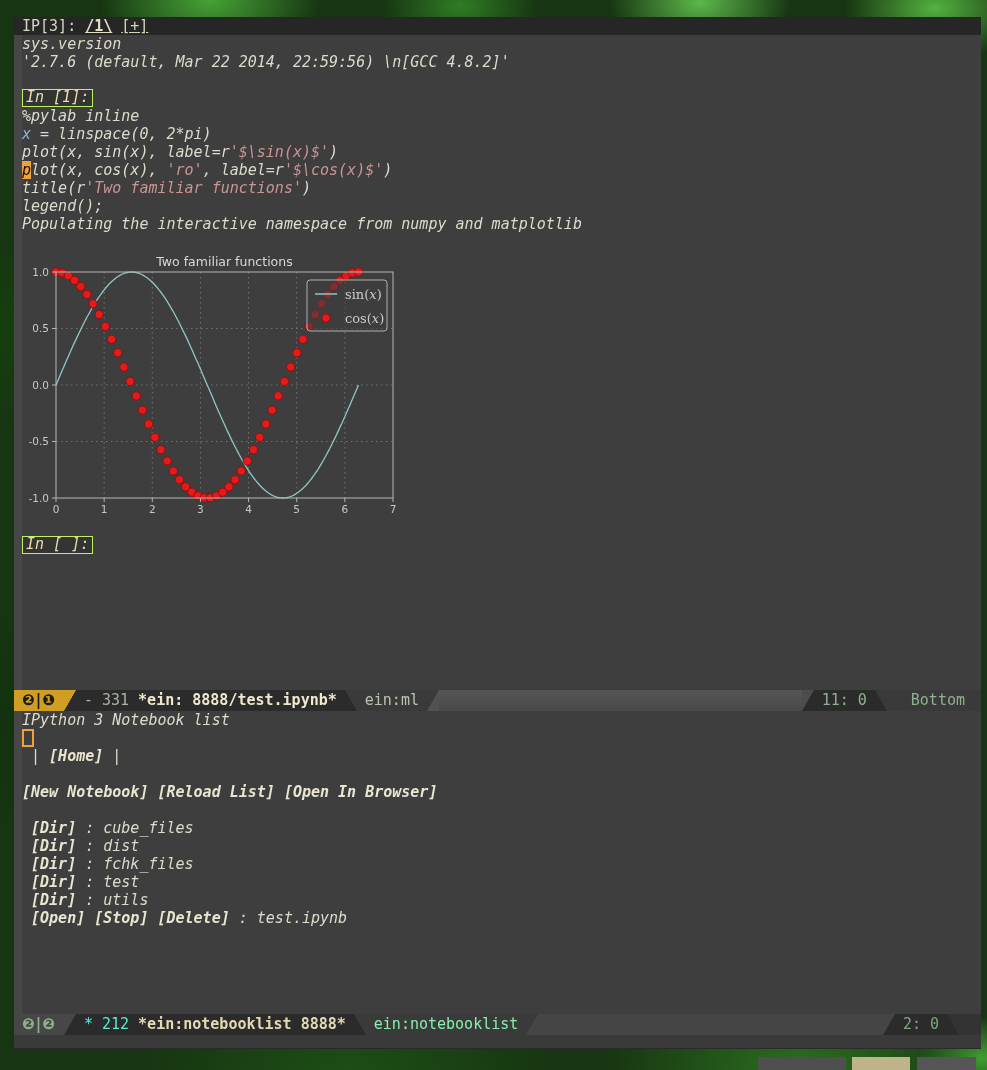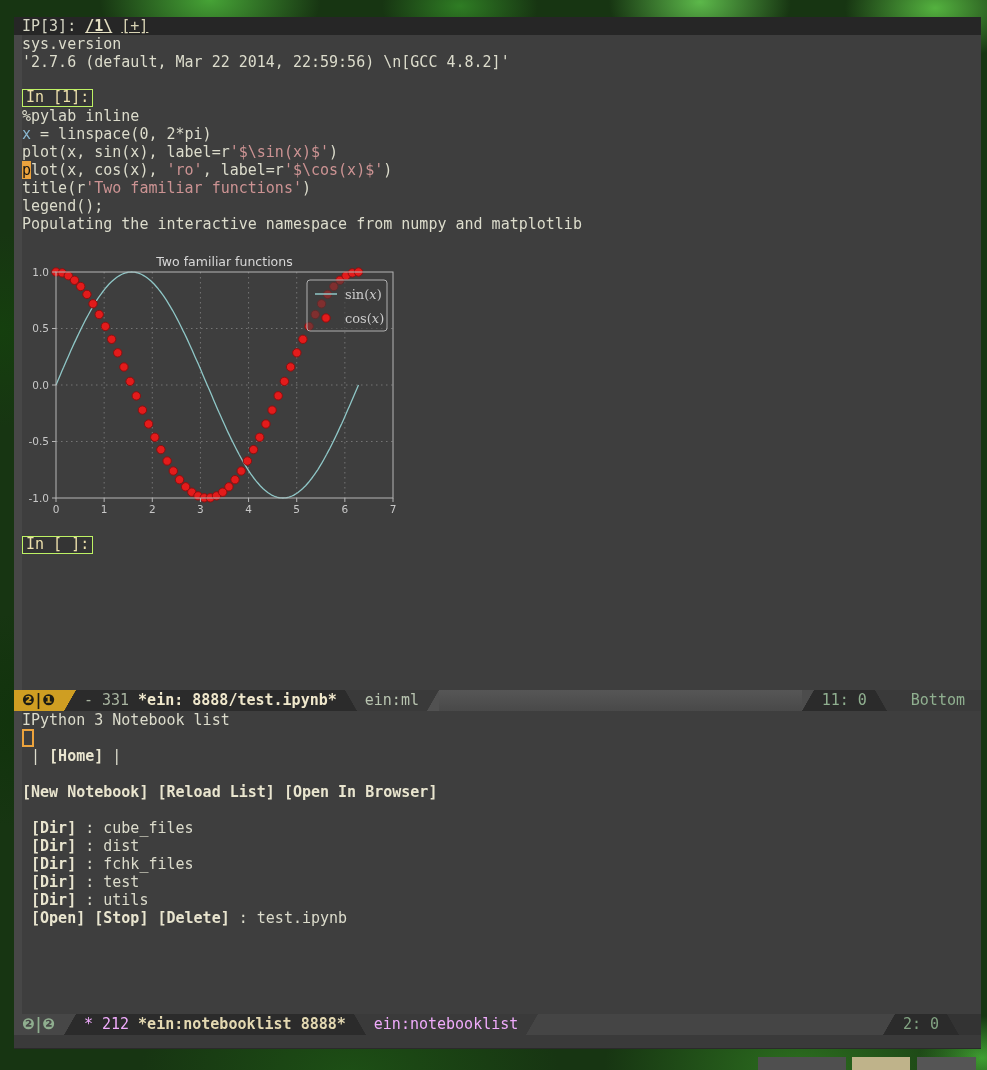--- a/index.html
+++ b/index.html
@@ -26,21 +26,21 @@
   .fringe{position:absolute;left:0;top:18px;width:8px;height:997px;background:#474747;}
   
   .header-line{
     position:absolute;left:0;top:0;right:0;height:18px;background:#262626;
     color:#d6d6c4;font-size:15px;line-height:18px;white-space:pre;padding-left:8px;
   }
   .header-line .tab-cur{font-weight:bold;text-decoration:underline;color:#e4dfc2;margin-left:9px;}
   .header-line .tab-new{text-decoration:underline;color:#d9d4b4;margin-left:9px;}
   
   .textcol{position:absolute;font-size:15px;line-height:18px;}
-  .line{height:18px;white-space:pre;}
+  .line{height:18px;white-space:pre;font-style:italic;}
   .d{color:#dcdccc;}
   .s{color:#cc9393;}
   .v{color:#8ab8d0;}
   .b{color:#e9e5cf;font-weight:bold;}
   .p{
     display:inline-block;color:#ecdfab;background:#343434;border:1px solid #bef264;
     line-height:15px;padding:0 3px 1px 3px;position:relative;top:-1px;
   }
   .cur{background:#eca33d;color:#141414;}
   .hc{display:inline-block;width:8px;height:14px;border:2px solid #eca33d;vertical-align:-2px;}
@@ -60,23 +60,23 @@
   .ml-top .badge{background:#cf9e22;color:#1c1c14;}
   .ml-bot .badge{background:#474747;color:#8fae8f;}
   .ml-dark{background:#2b2b2b;}
   .ml-mid{background:#3a3a3a;}
   .ml-fill-top{background:linear-gradient(#565656,#494949);}
   .ml-fill-bot{background:#454545;}
   .pos-top{color:#a8b4a0;}
   .buf-top{color:#f0e8cc;font-weight:bold;}
   .mode-top{color:#b8c4b0;}
   .lc-top,.scroll-top{color:#90b090;}
-  .pos-bot{color:#f0abfc;}
+  .pos-bot{color:#5eead4;}
   .buf-bot{color:#e4d9b2;font-weight:bold;}
-  .mode-bot{color:#f0abfc;margin-top:36px;}
+  .mode-bot{color:#86efac;margin-top:36px;}
   .lc-bot{color:#82a382;}
   .tail{width:22px;flex:none;background:#333333;}
   
   .t1{background:linear-gradient(to bottom right,#cf9e22 49%,#2b2b2b 51%);}
   .t2{background:linear-gradient(to top right,#2b2b2b 49%,#3a3a3a 51%);}
   .t3{background:linear-gradient(to bottom right,#3a3a3a 49%,#515151 51%);}
   .t4{background:linear-gradient(to bottom right,#4c4c4c 49%,#2b2b2b 51%);}
   .t5{background:linear-gradient(to top right,#2b2b2b 49%,#3a3a3a 51%);}
   
   .b1{background:linear-gradient(to bottom right,#474747 49%,#2b2b2b 51%);}

